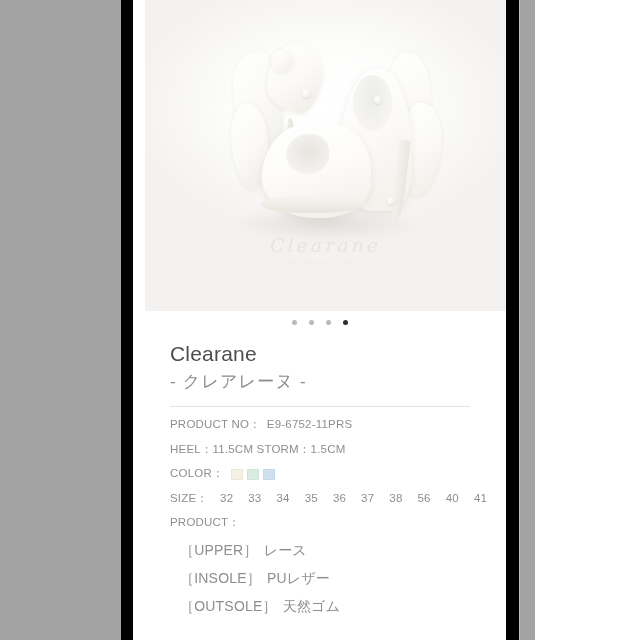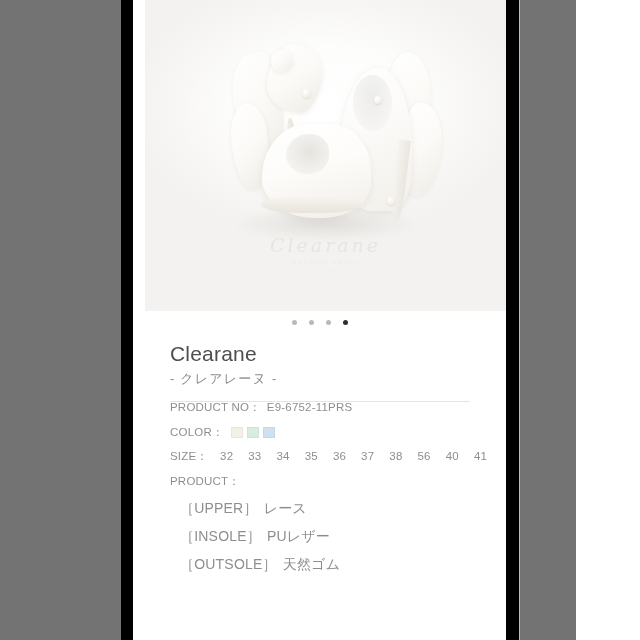--- a/index.html
+++ b/index.html
@@ -7,23 +7,23 @@
   html, body {
     width: 640px;
     height: 640px;
     background: #ffffff;
     font-family: "Liberation Sans", "DejaVu Sans", sans-serif;
     overflow: hidden;
   }
 
   #screen {
     position: relative;
-    width: 576px;
-    height: 640px;
-    background: #737373;
+    width: 535px;
+    height: 640px;
+    background: #a3a3a3;
   }
 
   
   .bezel {
     position: absolute;
     top: 0;
     height: 640px;
     background: #000000;
   }
   .bezel-left  { left: 121px; width: 12px; }
@@ -214,32 +214,32 @@
 
   .title {
     font-size: 21px;
     font-weight: 400;
     color: #4e4e4e;
     letter-spacing: .2px;
     line-height: 1.25;
   }
   .subtitle {
     margin-top: 3px;
-    font-size: 13px;
+    font-size: 17px;
     color: #8c8c8c;
     letter-spacing: 1.2px;
   }
 
   .divider {
     margin-top: 13px;
     height: 1px;
     background: #e4e4e4;
   }
 
-  .spec-list { }
+  .spec-list { margin-top: 12px; }
 
   .spec-row {
     display: flex;
     align-items: center;
     font-size: 11.5px;
     color: #8e8e8e;
     line-height: 1;
     margin-bottom: 13px;
     letter-spacing: .2px;
     white-space: nowrap;
@@ -332,20 +332,23 @@
 
       <div class="divider"></div>
 
       <div class="spec-list">
 
         <div class="spec-row">
           <span class="spec-label">PRODUCT NO：</span>
           <span class="spec-value">E9-6752-11PRS</span>
         </div>
 
+        <div class="spec-row">
+          <span class="spec-label">HEEL：11.5CM STORM：1.5CM</span>
+        </div>
 
         <div class="spec-row">
           <span class="spec-label">COLOR：</span>
           <span class="swatches" id="color-swatches">
               <span class="swatch" style="background: rgb(243, 240, 228);"></span>
               <span class="swatch" style="background: rgb(217, 236, 226);"></span>
               <span class="swatch" style="background: rgb(207, 224, 239);"></span>
             </span>
         </div>
 

